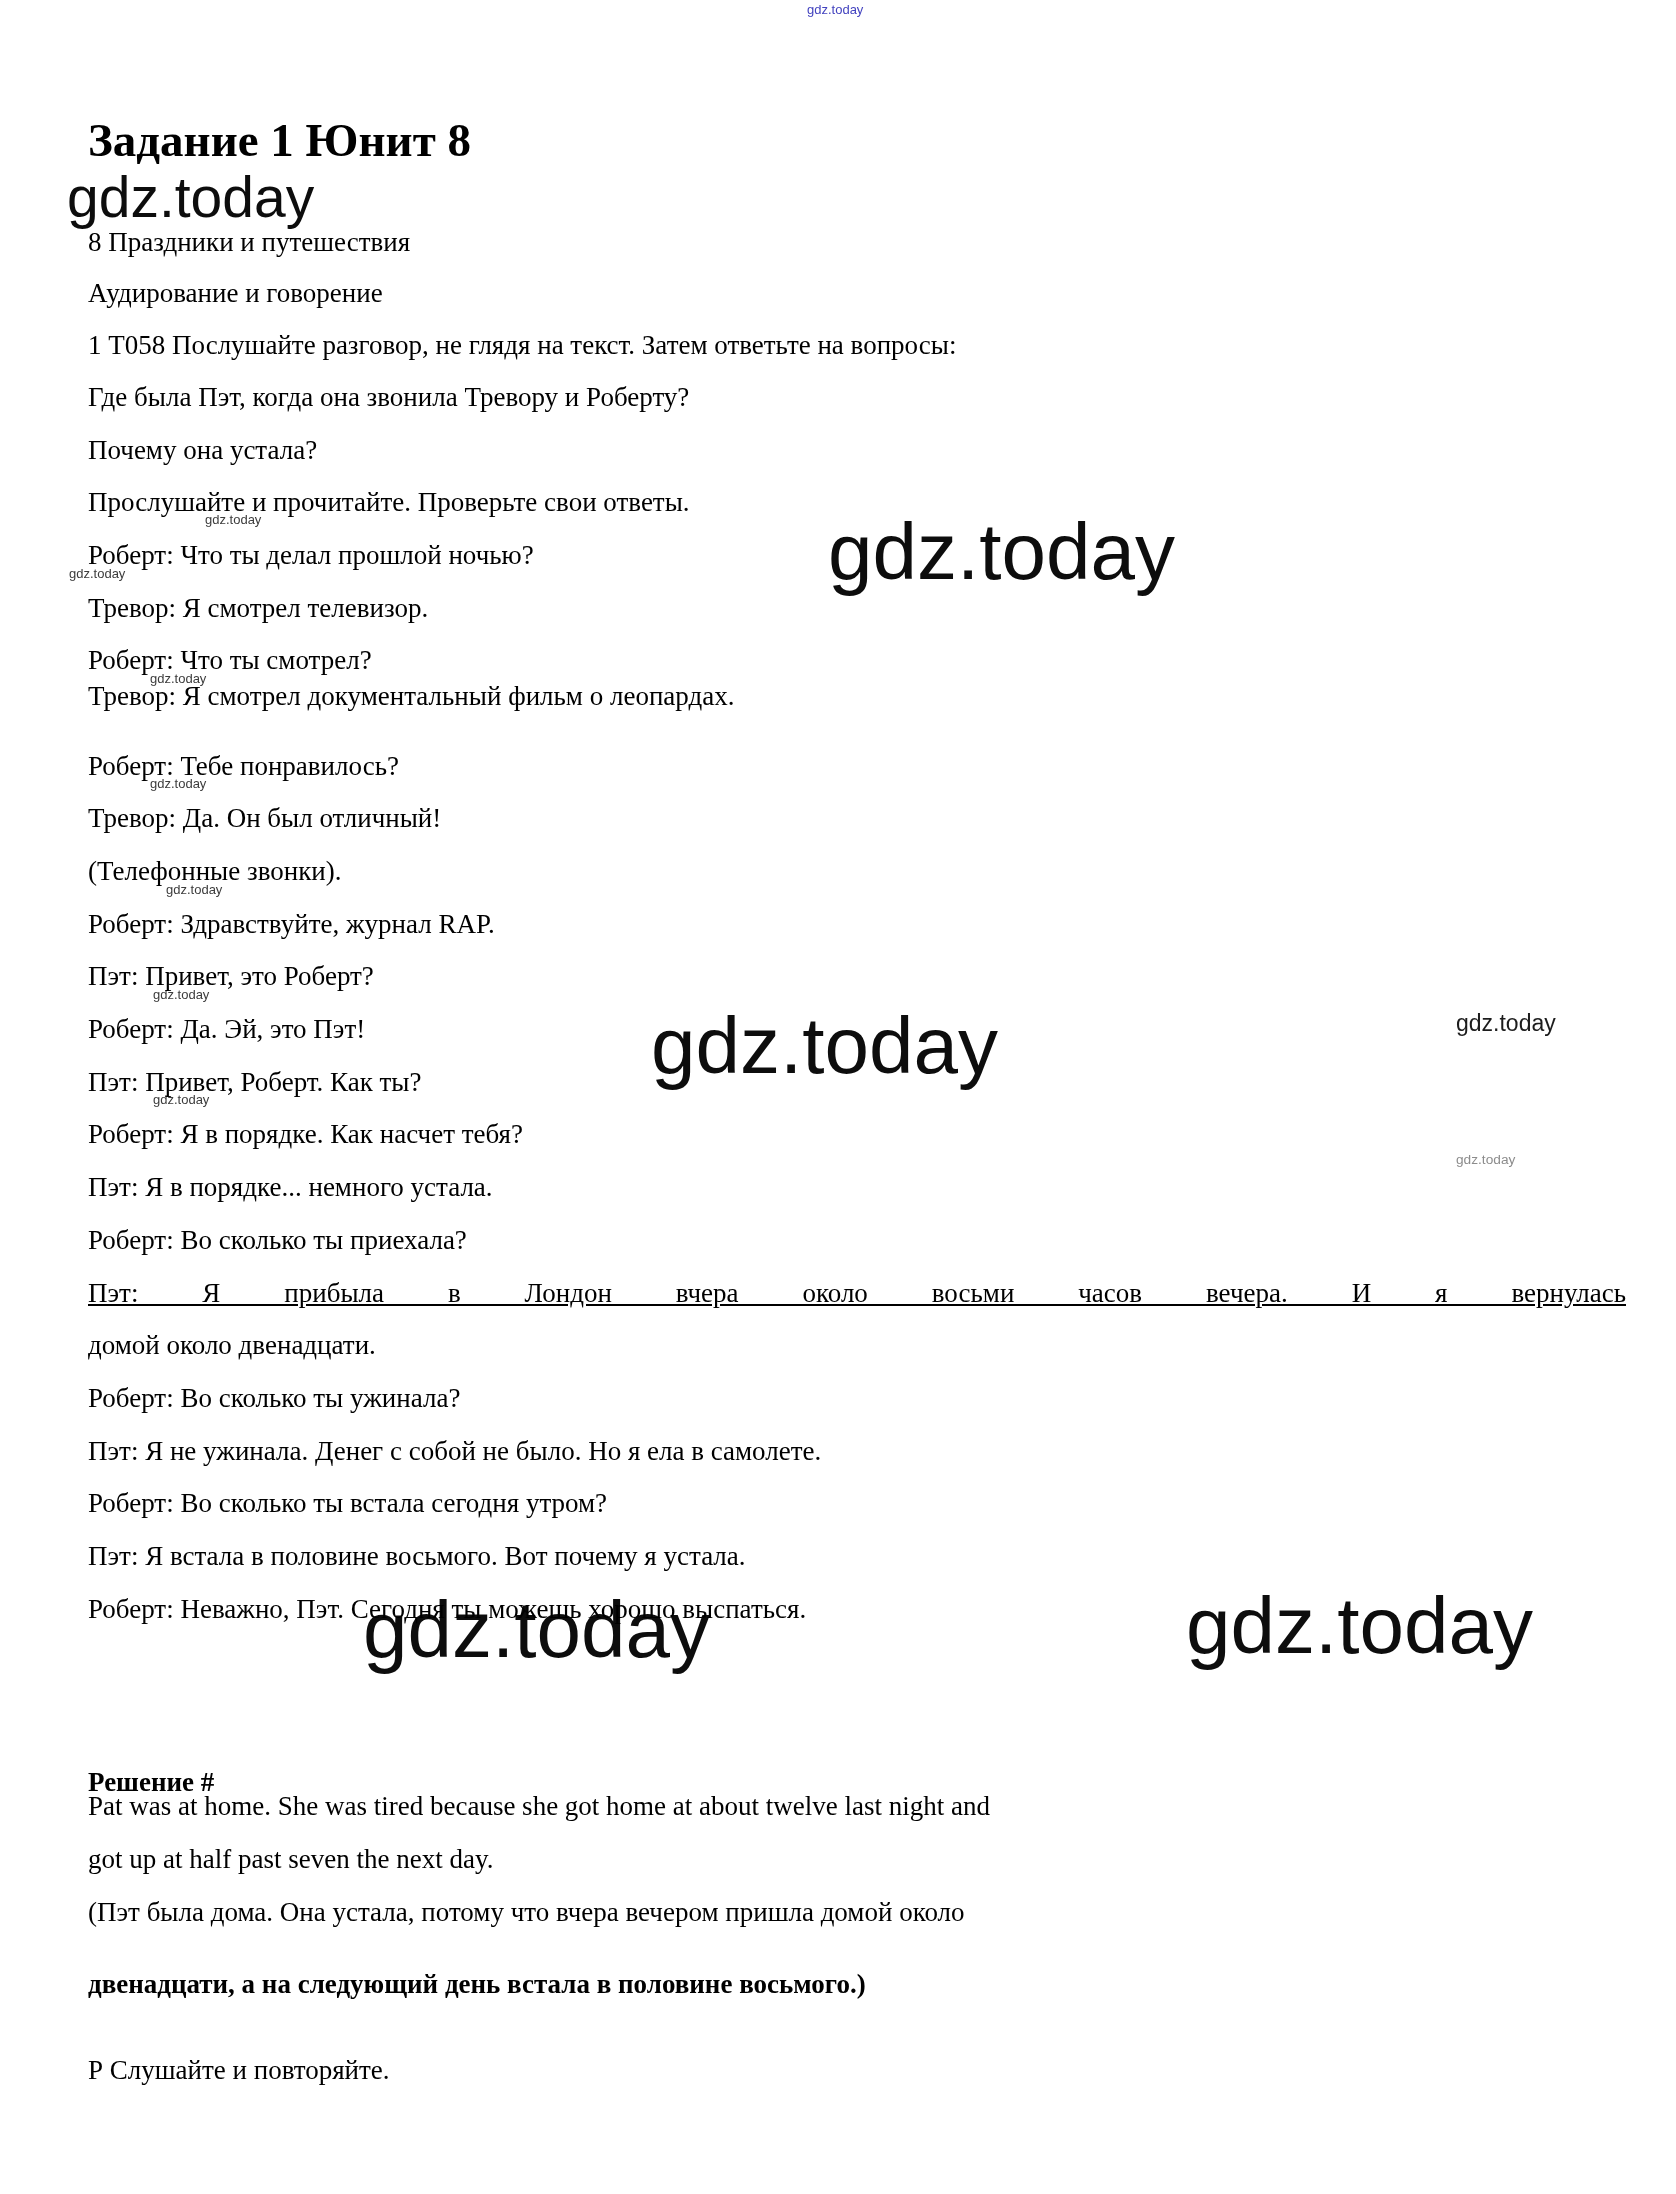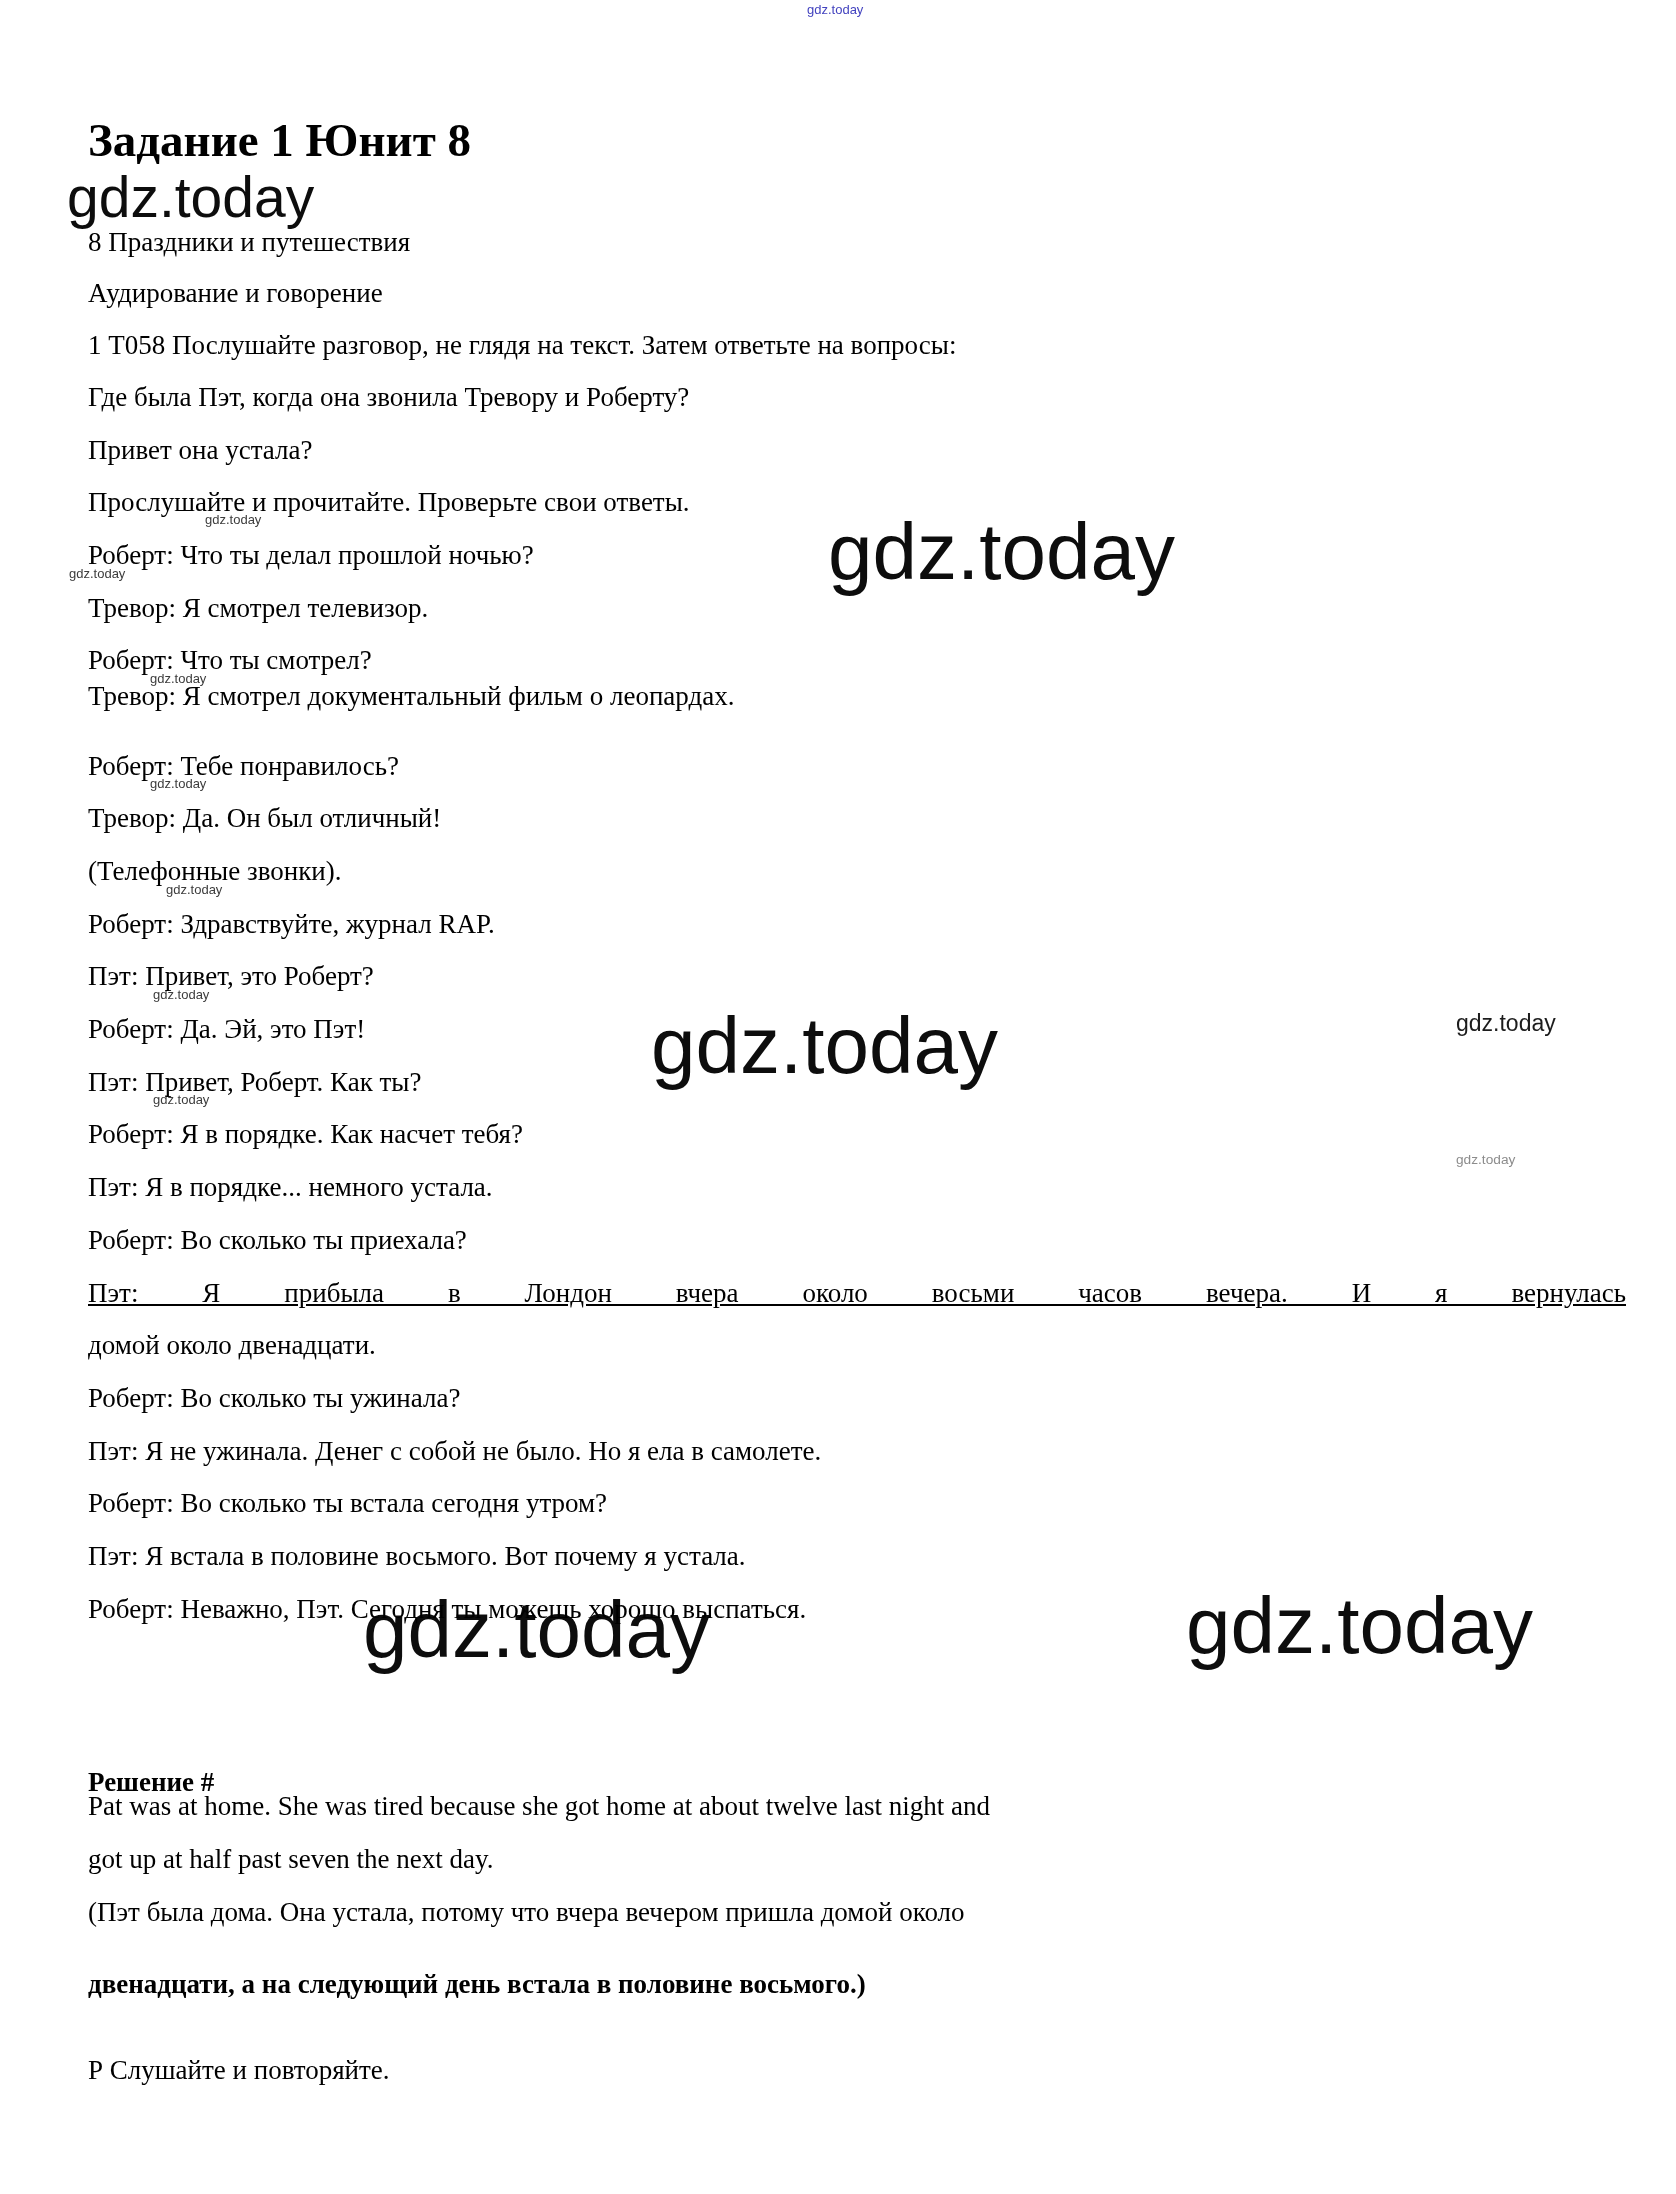--- a/index.html
+++ b/index.html
@@ -70,21 +70,21 @@
       <div class="wm" style="left: 1456px; top: 1153px; font-size: 13.7px; color: rgb(140, 140, 140);">gdz.today</div>
       <div class="wm" style="left: 363px; top: 1590px; font-size: 80px; color: rgb(13, 13, 13);">gdz.today</div>
       <div class="wm" style="left: 1186px; top: 1586px; font-size: 80px; color: rgb(13, 13, 13);">gdz.today</div>
     </div>
   <div id="text-layer">
       <div class="line title" style="top: 111px;">Задание 1 Юнит 8</div>
       <div class="line" style="top: 226px;">8 Праздники и путешествия</div>
       <div class="line" style="top: 277px;">Аудирование и говорение</div>
       <div class="line" style="top: 329px;">1 Т058 Послушайте разговор, не глядя на текст. Затем ответьте на вопросы:</div>
       <div class="line" style="top: 381px;">Где была Пэт, когда она звонила Тревору и Роберту?</div>
-      <div class="line" style="top: 434px;">Привет она устала?</div>
+      <div class="line" style="top: 434px;">Почему она устала?</div>
       <div class="line" style="top: 486px;">Прослушайте и прочитайте. Проверьте свои ответы.</div>
       <div class="line" style="top: 539px;">Роберт: Что ты делал прошлой ночью?</div>
       <div class="line" style="top: 592px;">Тревор: Я смотрел телевизор.</div>
       <div class="line" style="top: 644px;">Роберт: Что ты смотрел?</div>
       <div class="line" style="top: 680px;">Тревор: Я смотрел документальный фильм о леопардах.</div>
       <div class="line" style="top: 750px;">Роберт: Тебе понравилось?</div>
       <div class="line" style="top: 802px;">Тревор: Да. Он был отличный!</div>
       <div class="line" style="top: 855px;">(Телефонные звонки).</div>
       <div class="line" style="top: 908px;">Роберт: Здравствуйте, журнал RAP.</div>
       <div class="line" style="top: 960px;">Пэт: Привет, это Роберт?</div>

